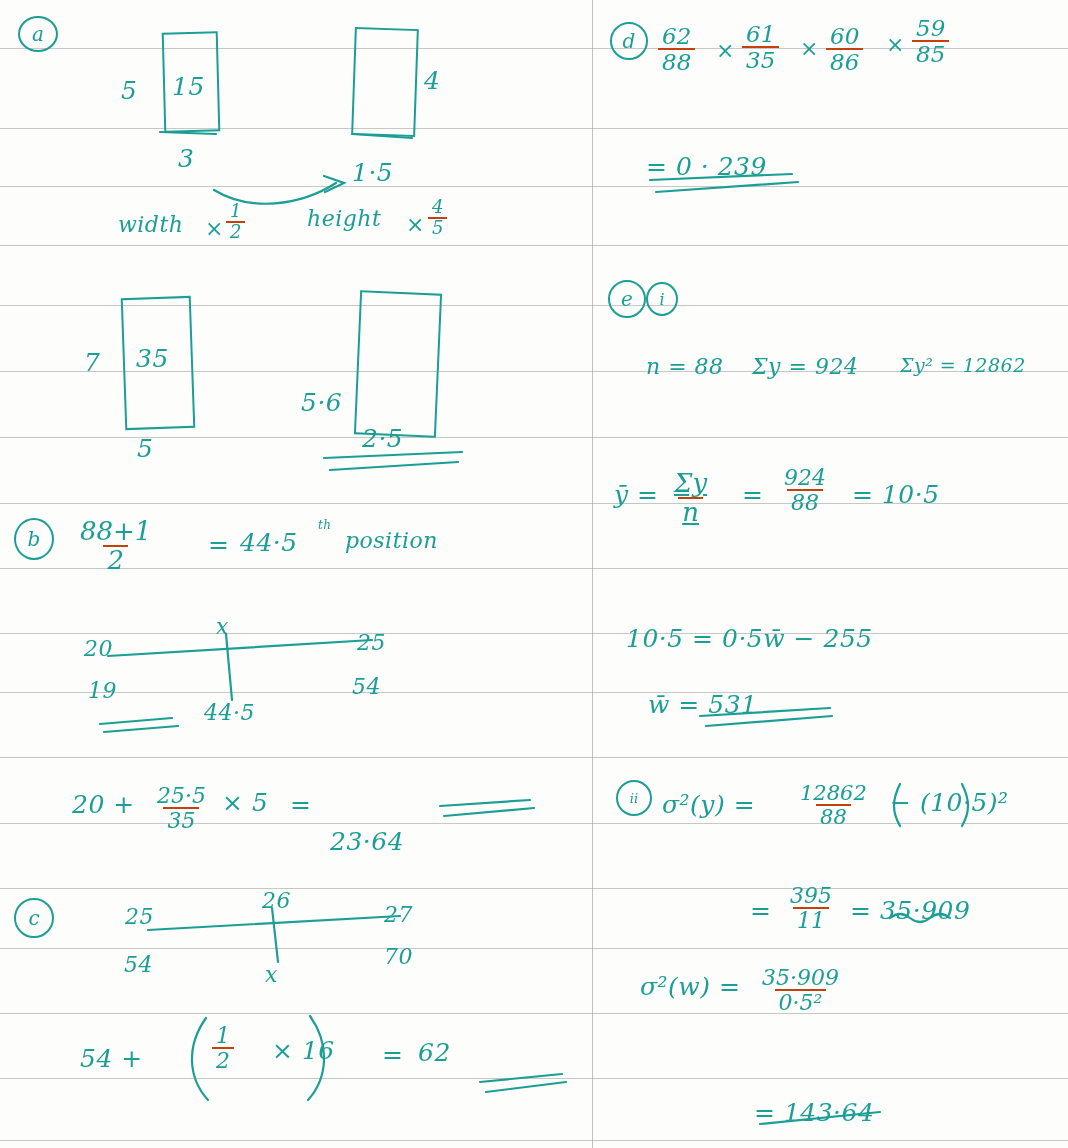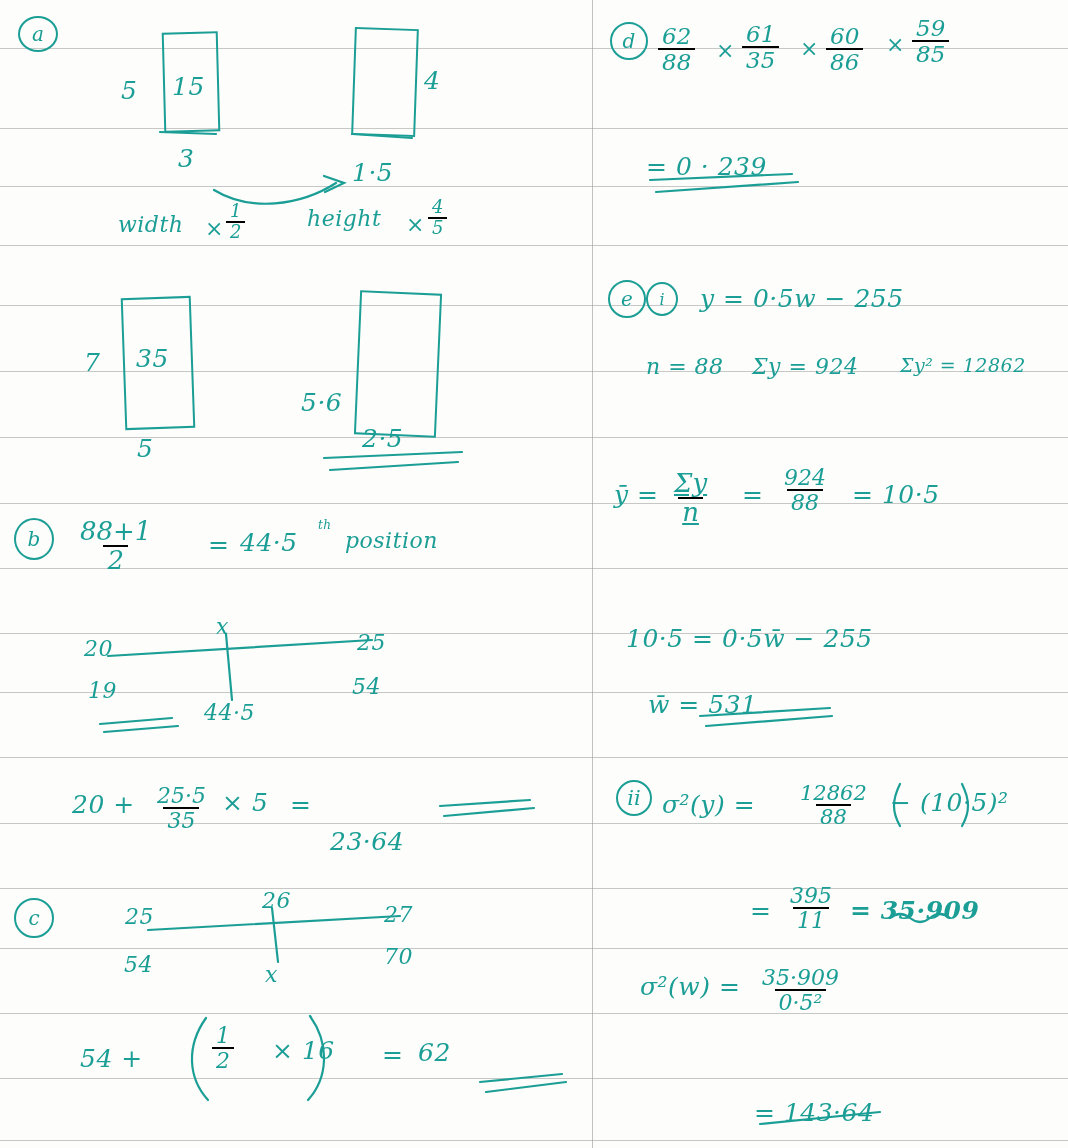--- a/index.html
+++ b/index.html
@@ -51,21 +51,21 @@
     display:inline-flex;
     flex-direction:column;
     align-items:center;
     color:#1b9e95;
     font-family:"DejaVu Serif", serif;
     font-style:italic;
     font-size:22px;
     line-height:1.05;
   }
   .frac .num{padding:0 4px;}
-  .frac .den{padding:0 4px;border-top:2px solid #000000;}
+  .frac .den{padding:0 4px;border-top:2px solid #c2410c;}
   .frac.small{font-size:18px;}
   
   .box{
     position:absolute;
     border:2px solid #1b9e95;
     background:transparent;
   }
   svg.overlay{position:absolute;left:0;top:0;width:1068px;height:1148px;pointer-events:none;}
 </style>
 </head>
@@ -189,55 +189,54 @@
   <div class="ink med" style="left:886px;top:32px;">×</div>
   <div class="frac" style="left:912px;top:16px;font-size:23px;">
     <span class="num">59</span>
     <span class="den">85</span>
   </div>
 
   <div class="ink big" style="left:646px;top:152px;">= 0 · 239</div>
 
   <div class="circ" style="left:608px;top:280px;width:34px;height:34px;">e</div>
   <div class="circ" style="left:646px;top:282px;width:28px;height:30px;font-size:16px;">i</div>
-  <div class="ink big" style="left:700px;top:284px;">y = 0·5w − 255</div>
 
   <div class="ink med" style="left:646px;top:354px;">n = 88</div>
   <div class="ink med" style="left:752px;top:354px;">Σy = 924</div>
   <div class="ink sm" style="left:900px;top:354px;">Σy² = 12862</div>
 
   <div class="ink big" style="left:614px;top:480px;">ȳ =</div>
   <div class="frac" style="left:670px;top:470px;font-size:26px;text-decoration:underline;">
     <span class="num">Σy</span>
     <span class="den">n</span>
   </div>
   <div class="ink big" style="left:742px;top:480px;">=</div>
   <div class="frac" style="left:780px;top:466px;font-size:22px;">
     <span class="num">924</span>
     <span class="den">88</span>
   </div>
   <div class="ink big" style="left:852px;top:480px;">= 10·5</div>
 
   <div class="ink big" style="left:626px;top:624px;">10·5 = 0·5w̄ − 255</div>
   <div class="ink big" style="left:648px;top:690px;">w̄ = 531</div>
 
-  <div class="circ" style="left:616px;top:780px;width:32px;height:32px;font-size:21px;">ii</div>
+  <div class="circ" style="left:616px;top:780px;width:32px;height:32px;font-size:13px;">ii</div>
   <div class="ink big" style="left:662px;top:790px;">σ²(y) =</div>
   <div class="frac" style="left:796px;top:782px;font-size:21px;">
     <span class="num">12862</span>
     <span class="den">88</span>
   </div>
   <div class="ink big" style="left:890px;top:788px;">− (10·5)²</div>
 
   <div class="ink big" style="left:750px;top:896px;">=</div>
   <div class="frac" style="left:786px;top:884px;font-size:22px;">
     <span class="num">395</span>
     <span class="den">11</span>
   </div>
-  <div class="ink big" style="left:850px;top:896px;font-weight:bold;">= 35·909</div>
+  <div class="ink big" style="left:850px;top:896px;">= 35·909</div>
 
   <div class="ink big" style="left:640px;top:972px;">σ²(w) =</div>
   <div class="frac" style="left:758px;top:966px;font-size:22px;">
     <span class="num">35·909</span>
     <span class="den">0·5²</span>
   </div>
   <div class="ink big" style="left:754px;top:1098px;">= 143·64</div>
 
   <svg class="overlay" viewBox="0 0 1068 1148">
     <g stroke="#1b9e95" fill="none" stroke-width="2.2" stroke-linecap="round">

